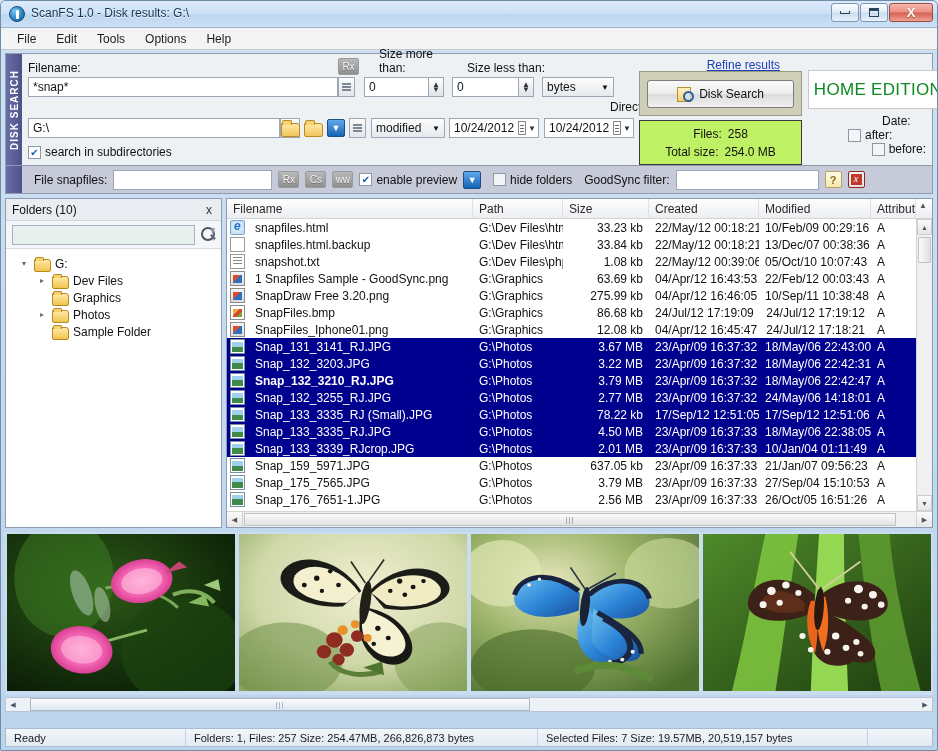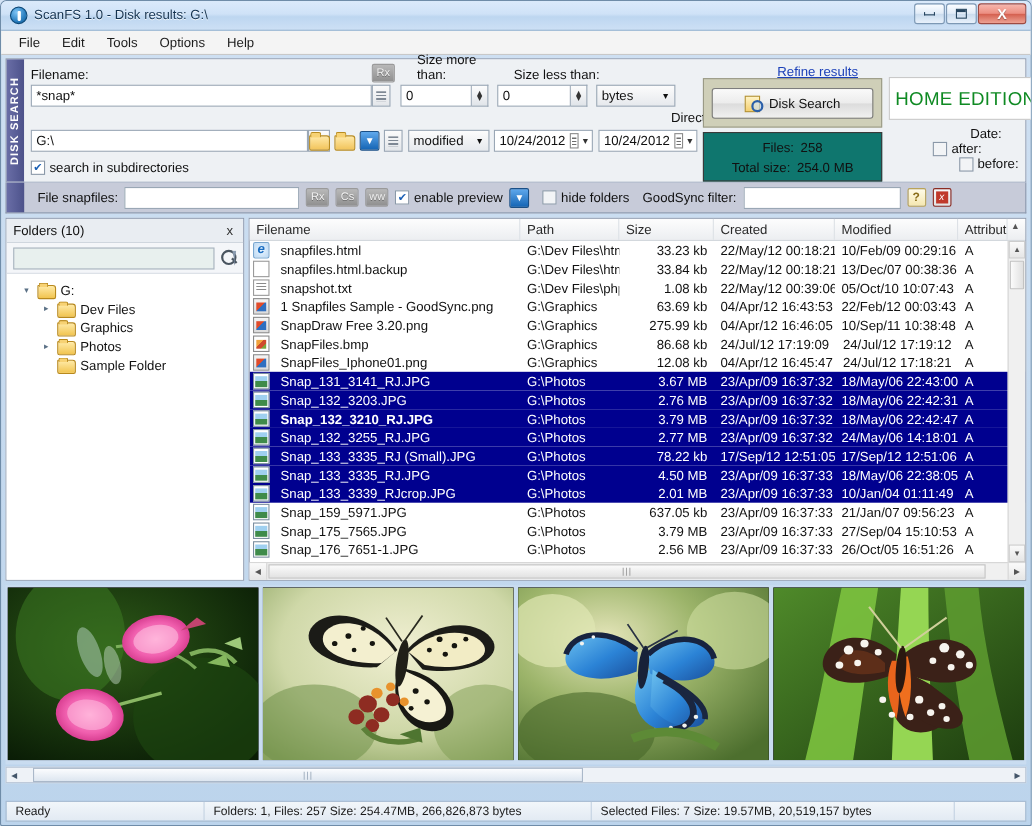--- a/index.html
+++ b/index.html
@@ -163,21 +163,21 @@
     width:147px;height:28px;border:1px solid #7d7d7d;border-radius:3px;
     background:linear-gradient(180deg,#fafafa 0%,#ececec 48%,#dcdcdc 52%,#f0f0f0 100%);
     display:flex;align-items:center;justify-content:center;gap:6px;font-size:12px;color:#111;
   }
   .ds-ico{width:16px;height:15px;position:relative;display:inline-block;}
   .ds-ico::before{content:"";position:absolute;left:0;top:1px;width:12px;height:13px;
     background:linear-gradient(180deg,#fff3c4,#f4cf70);border:1px solid #b5912f;}
   .ds-ico::after{content:"";position:absolute;left:6px;top:5px;width:7px;height:7px;border:2px solid #2b5fa8;border-radius:50%;background:rgba(200,225,255,.6);}
   .stats-box{
     position:absolute; left:617px; top:66px; width:163px; height:45px;
-    background:#0f766e; border:1px solid #3a3a3a;
+    background:#bef264; border:1px solid #3a3a3a;
     font-size:12px; color:#111; padding-top:4px;
   }
   .stats-box .row{display:flex; justify-content:center; gap:6px; line-height:18px;}
   .stats-box .k{text-align:right;}
   .home-edition{
     position:absolute; left:786px; top:16px; width:140px; height:39px;
     background:#fff; border:1px solid #c9c9c9;
     display:flex;align-items:center;justify-content:center;
     color:#0f8a23; font-size:17px; letter-spacing:.3px;
   }
@@ -579,21 +579,21 @@
             <span class="rc" style="width: 90px;">G:\Photos</span>
             <span class="rc num" style="width: 86px;">3.67 MB</span>
             <span class="rc num" style="width: 110px;">23/Apr/09 16:37:32</span>
             <span class="rc num" style="width: 112px;">18/May/06 22:43:00</span>
             <span class="rc" style="width: 45px;">A</span>
           </div>
           <div class="rrow sel">
             <span class="ficon ic-jpg"></span>
             <span class="rc" style="width: 224px;">Snap_132_3203.JPG</span>
             <span class="rc" style="width: 90px;">G:\Photos</span>
-            <span class="rc num" style="width: 86px;">2.76 MB</span>
+            <span class="rc num" style="width: 86px;">3.22 MB</span>
             <span class="rc num" style="width: 110px;">23/Apr/09 16:37:32</span>
             <span class="rc num" style="width: 112px;">18/May/06 22:42:31</span>
             <span class="rc" style="width: 45px;">A</span>
           </div>
           <div class="rrow sel">
             <span class="ficon ic-jpg"></span>
             <span class="rc" style="width: 224px; font-weight: bold;">Snap_132_3210_RJ.JPG</span>
             <span class="rc" style="width: 90px;">G:\Photos</span>
             <span class="rc num" style="width: 86px;">3.79 MB</span>
             <span class="rc num" style="width: 110px;">23/Apr/09 16:37:32</span>

